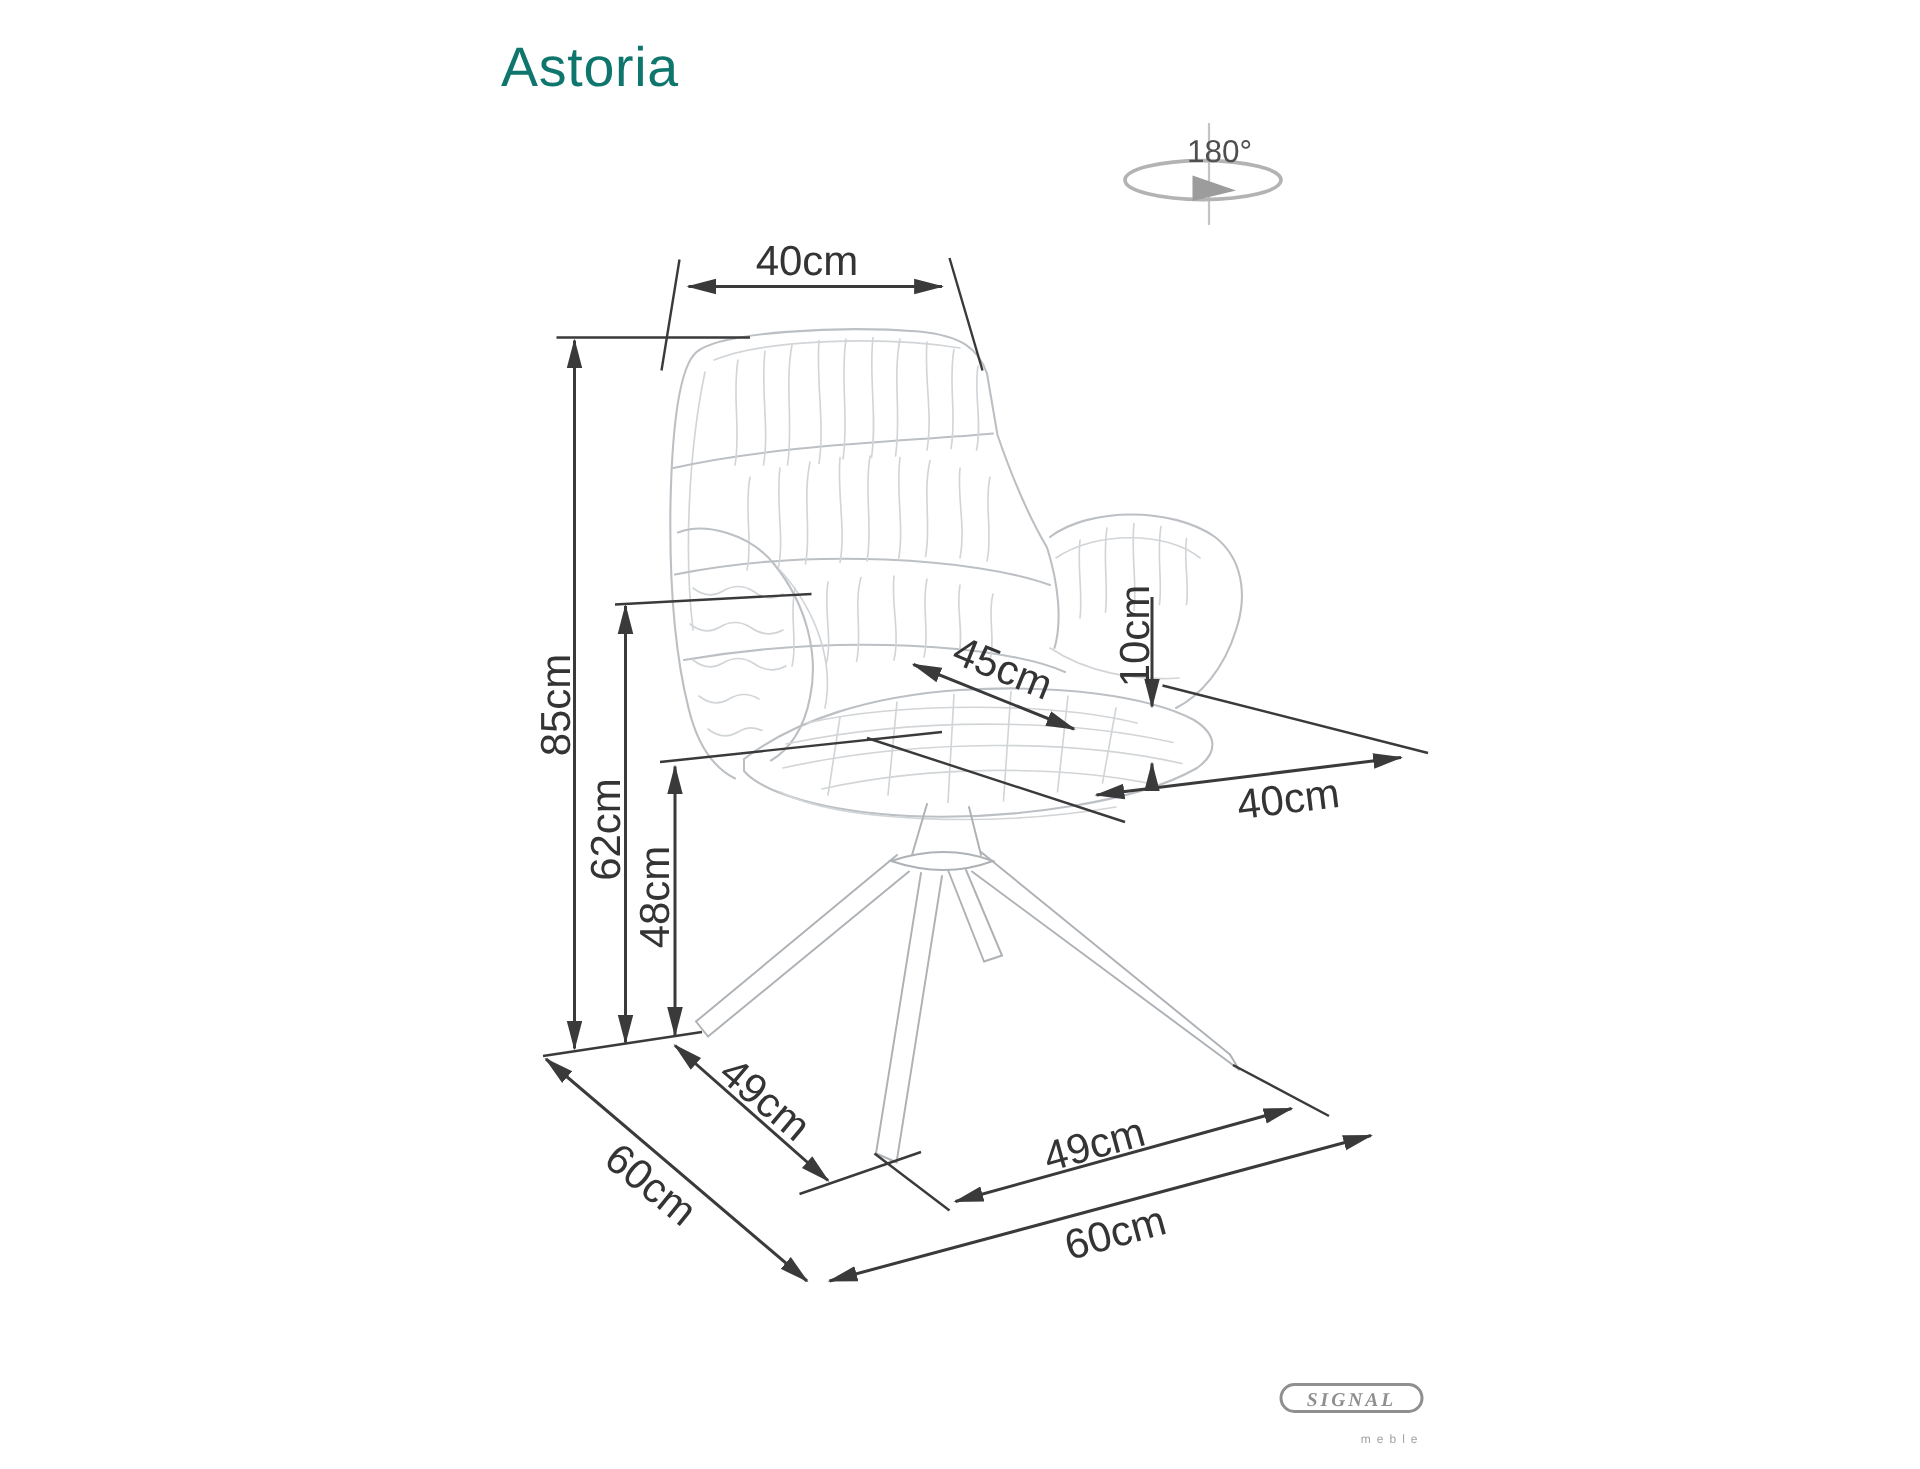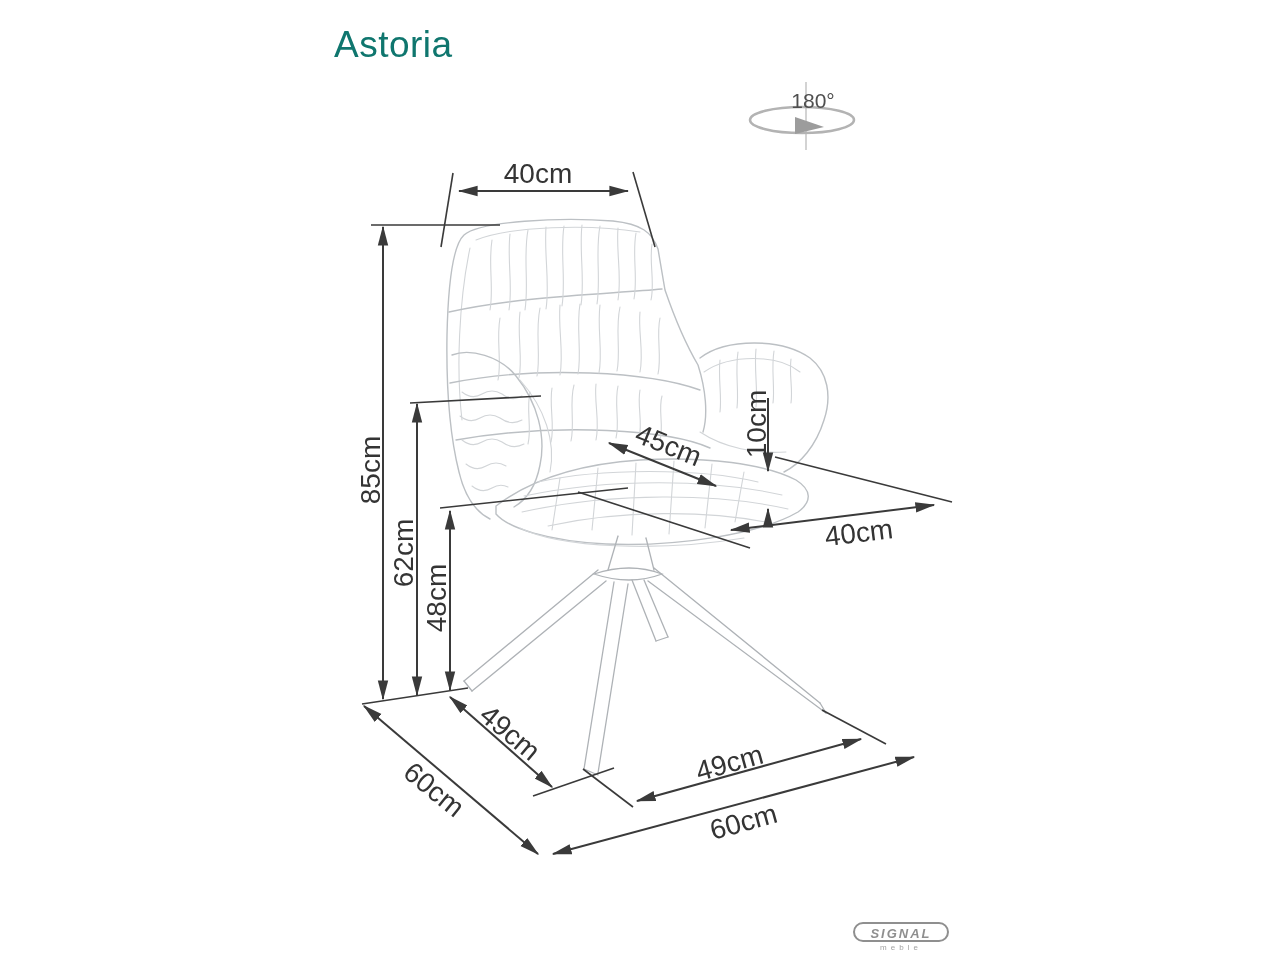--- a/index.html
+++ b/index.html
@@ -11,25 +11,25 @@
   svg text{font-family:"Liberation Sans",sans-serif;}
   .dim-label{font-size:28px;fill:#343434;}
   .rot-label{font-size:21px;fill:#4f4f4f;}
   .dimline{stroke:#3a3a3a;stroke-width:2;fill:none;}
   .extline{stroke:#3a3a3a;stroke-width:1.6;fill:none;}
   .sketch{stroke:#bcc0c4;stroke-width:1.4;fill:none;stroke-linecap:round;}
   .sketch-light{stroke:#d2d5d8;stroke-width:1.1;fill:none;stroke-linecap:round;}
   .sketch-base{stroke:#aeb2b6;stroke-width:1.3;fill:none;stroke-linecap:round;}
   .logo{position:absolute;left:853px;top:922px;width:100px;color:#909090;}
   .logo-pill{border:2px solid #8f8f8f;border-radius:11px;width:92px;height:16px;
-       display:flex;align-items:flex-end;justify-content:center;}
+       display:flex;align-items:center;justify-content:center;font-family:Liberation Serif, serif;}
   .logo-brand{font-size:13px;font-weight:bold;font-style:italic;letter-spacing:2px;
        color:#8f8f8f;line-height:1;}
-  .logo-sub{font-size:8px;letter-spacing:4px;color:#a2a2a2;text-align:center;
-       padding-right:4px;margin-top:1px;}
+  .logo-sub{font-size:8px;letter-spacing:4px;color:#a2a2a2;text-align:right;
+       padding-right:4px;margin-top:13px;}
 </style>
 </head>
 <body>
 
 <div class="page-title">Astoria</div>
 
 <svg class="stage" viewBox="0 0 1280 979" xmlns="http://www.w3.org/2000/svg">
   <defs>
     <marker id="arr" viewBox="0 0 10 6" refX="9.3" refY="3" markerWidth="10" markerHeight="6" orient="auto-start-reverse" markerUnits="strokeWidth">
       <path d="M0,0.4 L10,3 L0,5.6 Z" fill="#3a3a3a"></path>

